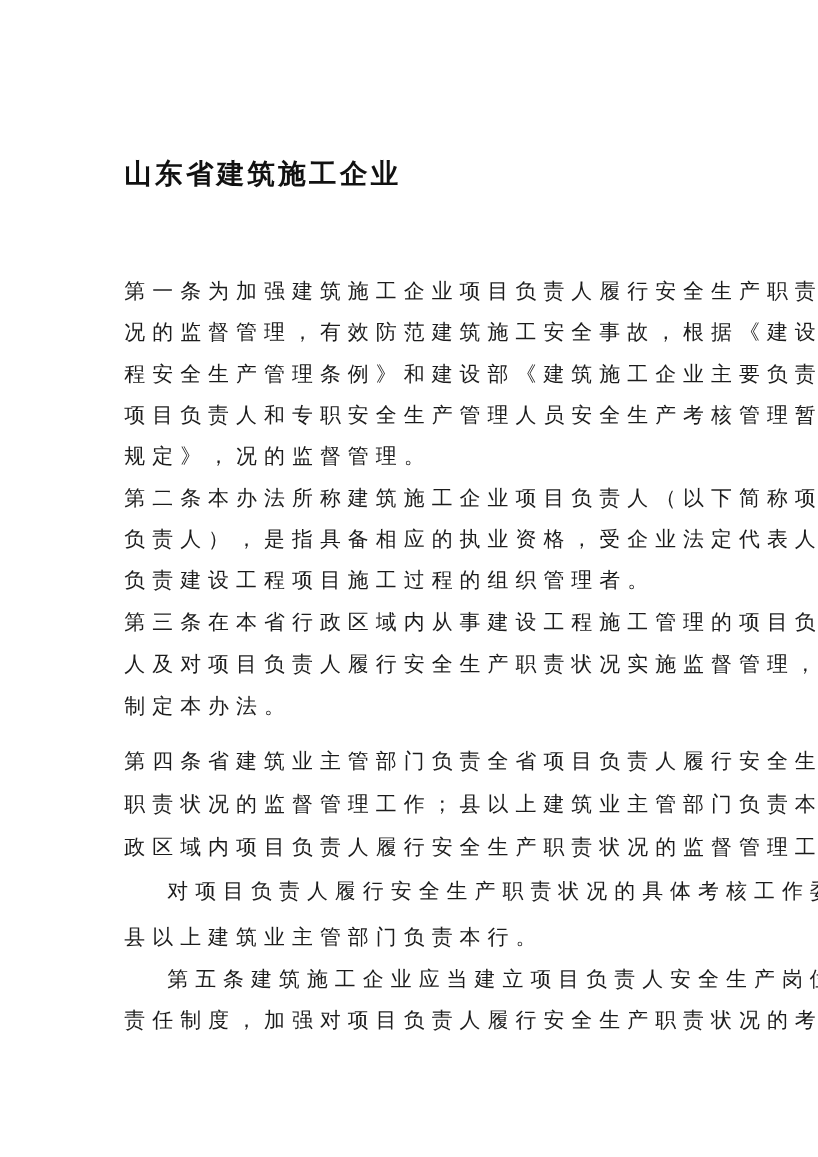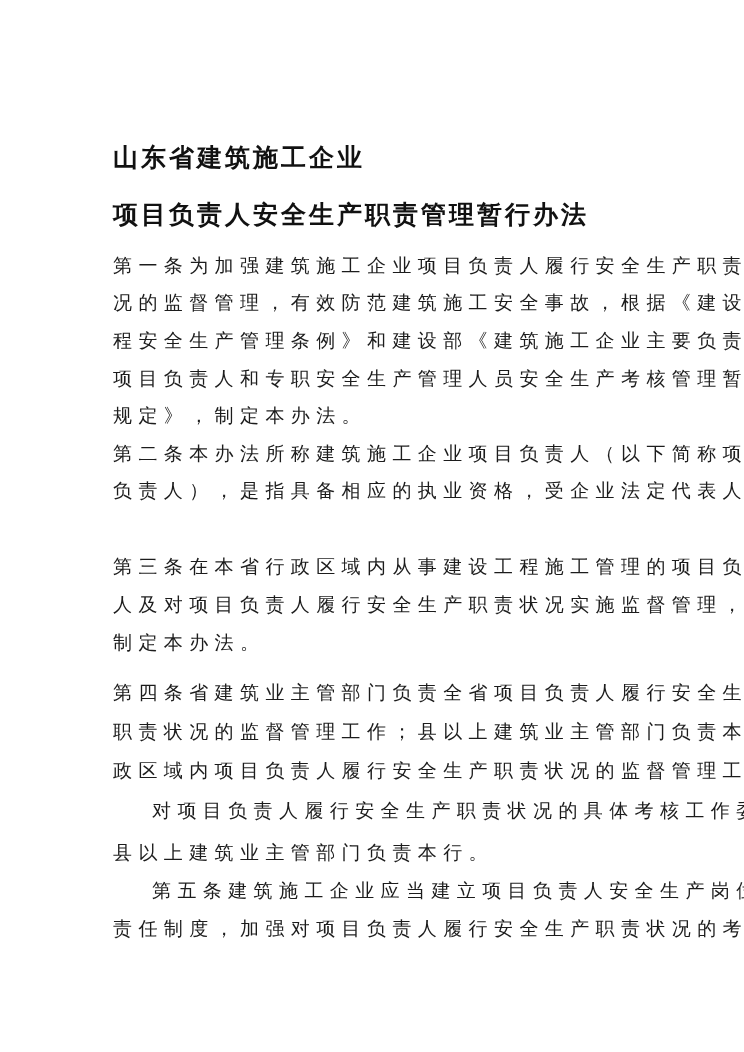--- a/index.html
+++ b/index.html
@@ -46,29 +46,29 @@
     white-space: nowrap;
     color: #1c1c1c;
   }
   .indent { left: 152px; }
 </style>
 </head>
 <body>
 
 <div class="page">
   <div class="title title-1">山东省建筑施工企业</div>
-  <div class="title title-2">项目负责人安全生产职责管理暂行办法</div>
 
   <div class="line" style="top: 253px;">第一条为加强建筑施工企业项目负责人履行安全生产职责状</div>
   <div class="line" style="top: 290px;">况的监督管理，有效防范建筑施工安全事故，根据《建设工</div>
   <div class="line" style="top: 328px;">程安全生产管理条例》和建设部《建筑施工企业主要负责人、</div>
   <div class="line" style="top: 366px;">项目负责人和专职安全生产管理人员安全生产考核管理暂行</div>
-  <div class="line" style="top: 403px;">规定》，制定本办法。</div>
+  <div class="line" style="top: 403px;">规定》，况的监督管理。</div>
   <div class="line" style="top: 441px;">第二条本办法所称建筑施工企业项目负责人（以下简称项目</div>
   <div class="line" style="top: 478px;">负责人），是指具备相应的执业资格，受企业法定代表人委托，</div>
+  <div class="line" style="top: 516px;">负责建设工程项目施工过程的组织管理者。</div>
   <div class="line" style="top: 554px;">第三条在本省行政区域内从事建设工程施工管理的项目负责</div>
   <div class="line" style="top: 592px;">人及对项目负责人履行安全生产职责状况实施监督管理，应</div>
   <div class="line" style="top: 630px;">制定本办法。</div>
   <div class="line" style="top: 680px;">第四条省建筑业主管部门负责全省项目负责人履行安全生产</div>
   <div class="line" style="top: 719px;">职责状况的监督管理工作；县以上建筑业主管部门负责本行</div>
   <div class="line" style="top: 758px;">政区域内项目负责人履行安全生产职责状况的监督管理工作。</div>
   <div class="line indent" style="top: 798px;">对项目负责人履行安全生产职责状况的具体考核工作委</div>
   <div class="line" style="top: 840px;">县以上建筑业主管部门负责本行。</div>
   <div class="line indent" style="top: 878px;">第五条建筑施工企业应当建立项目负责人安全生产岗位</div>
   <div class="line" style="top: 916px;">责任制度，加强对项目负责人履行安全生产职责状况的考核。</div>

